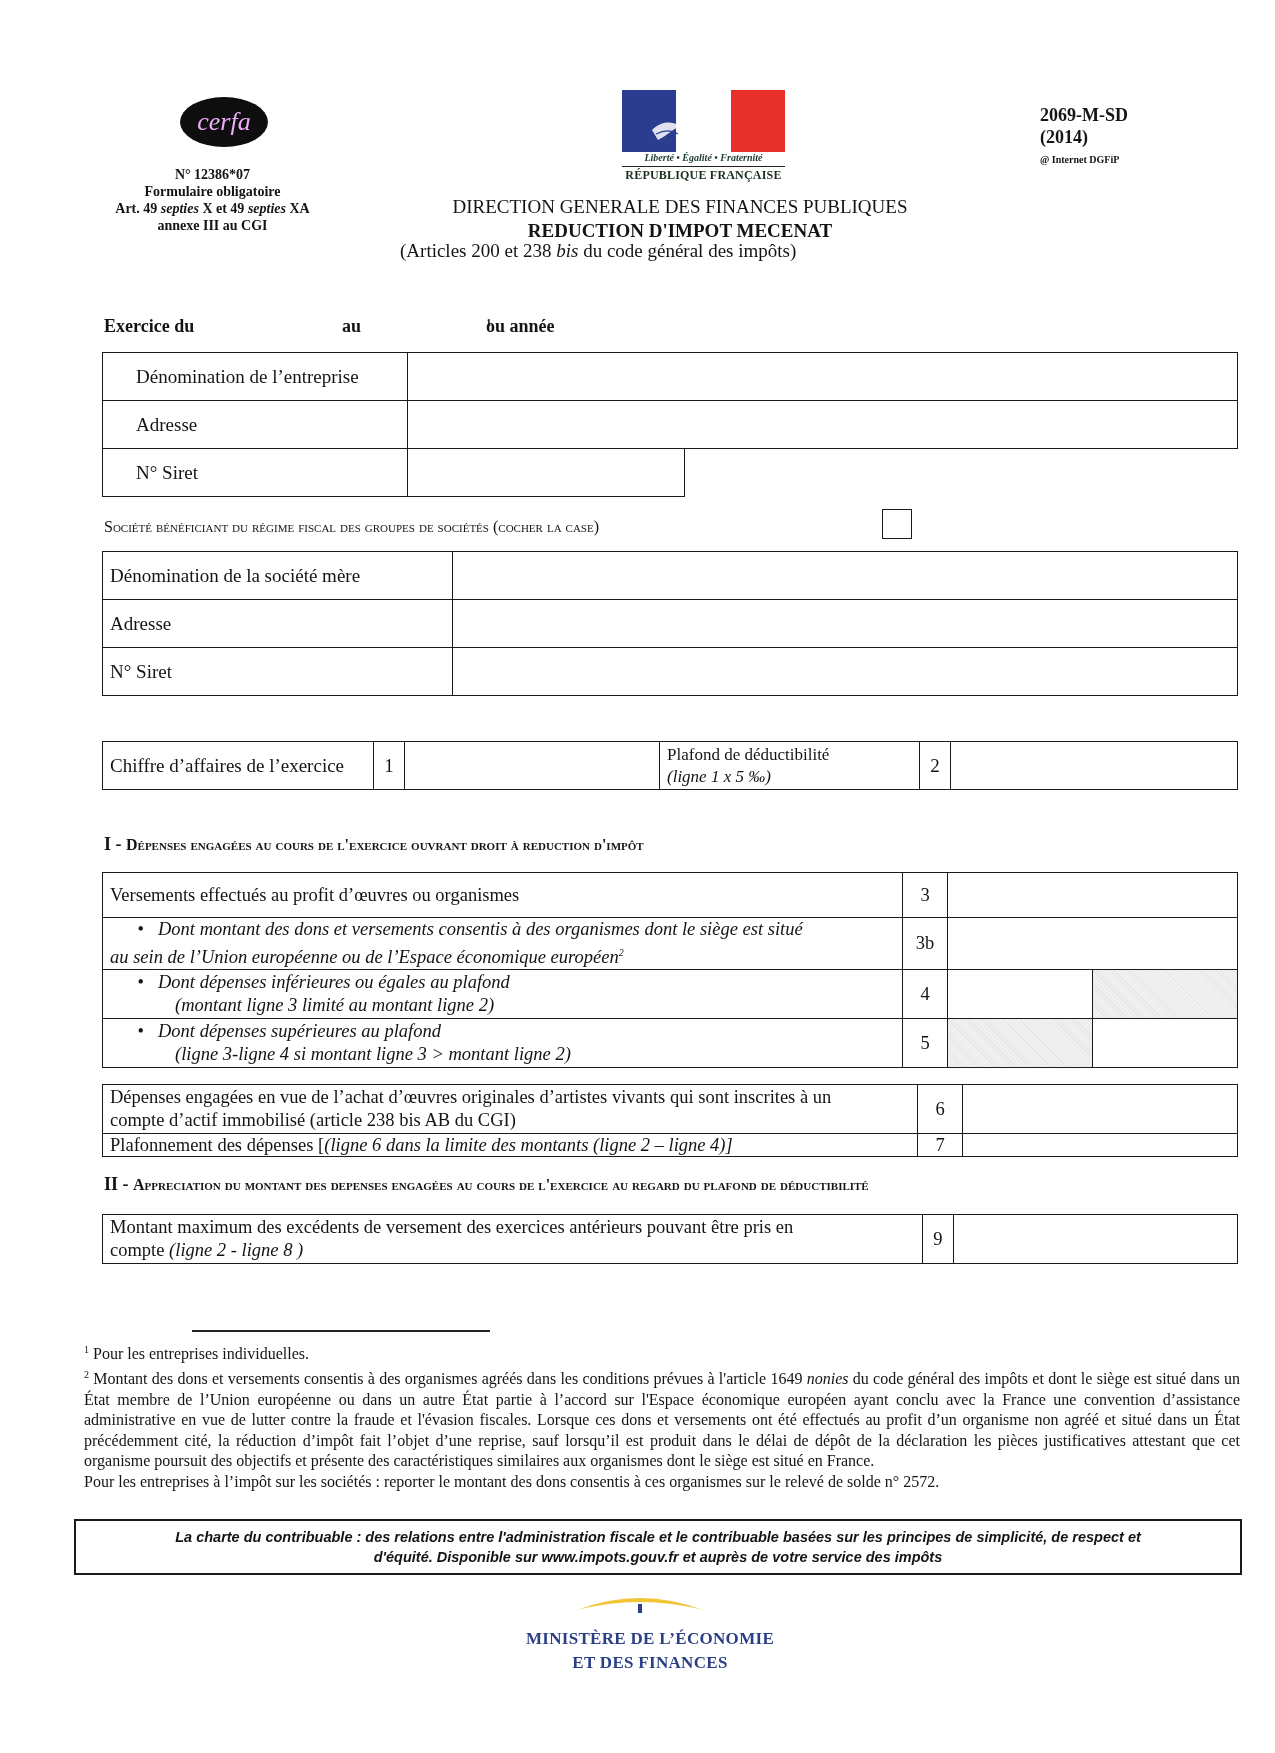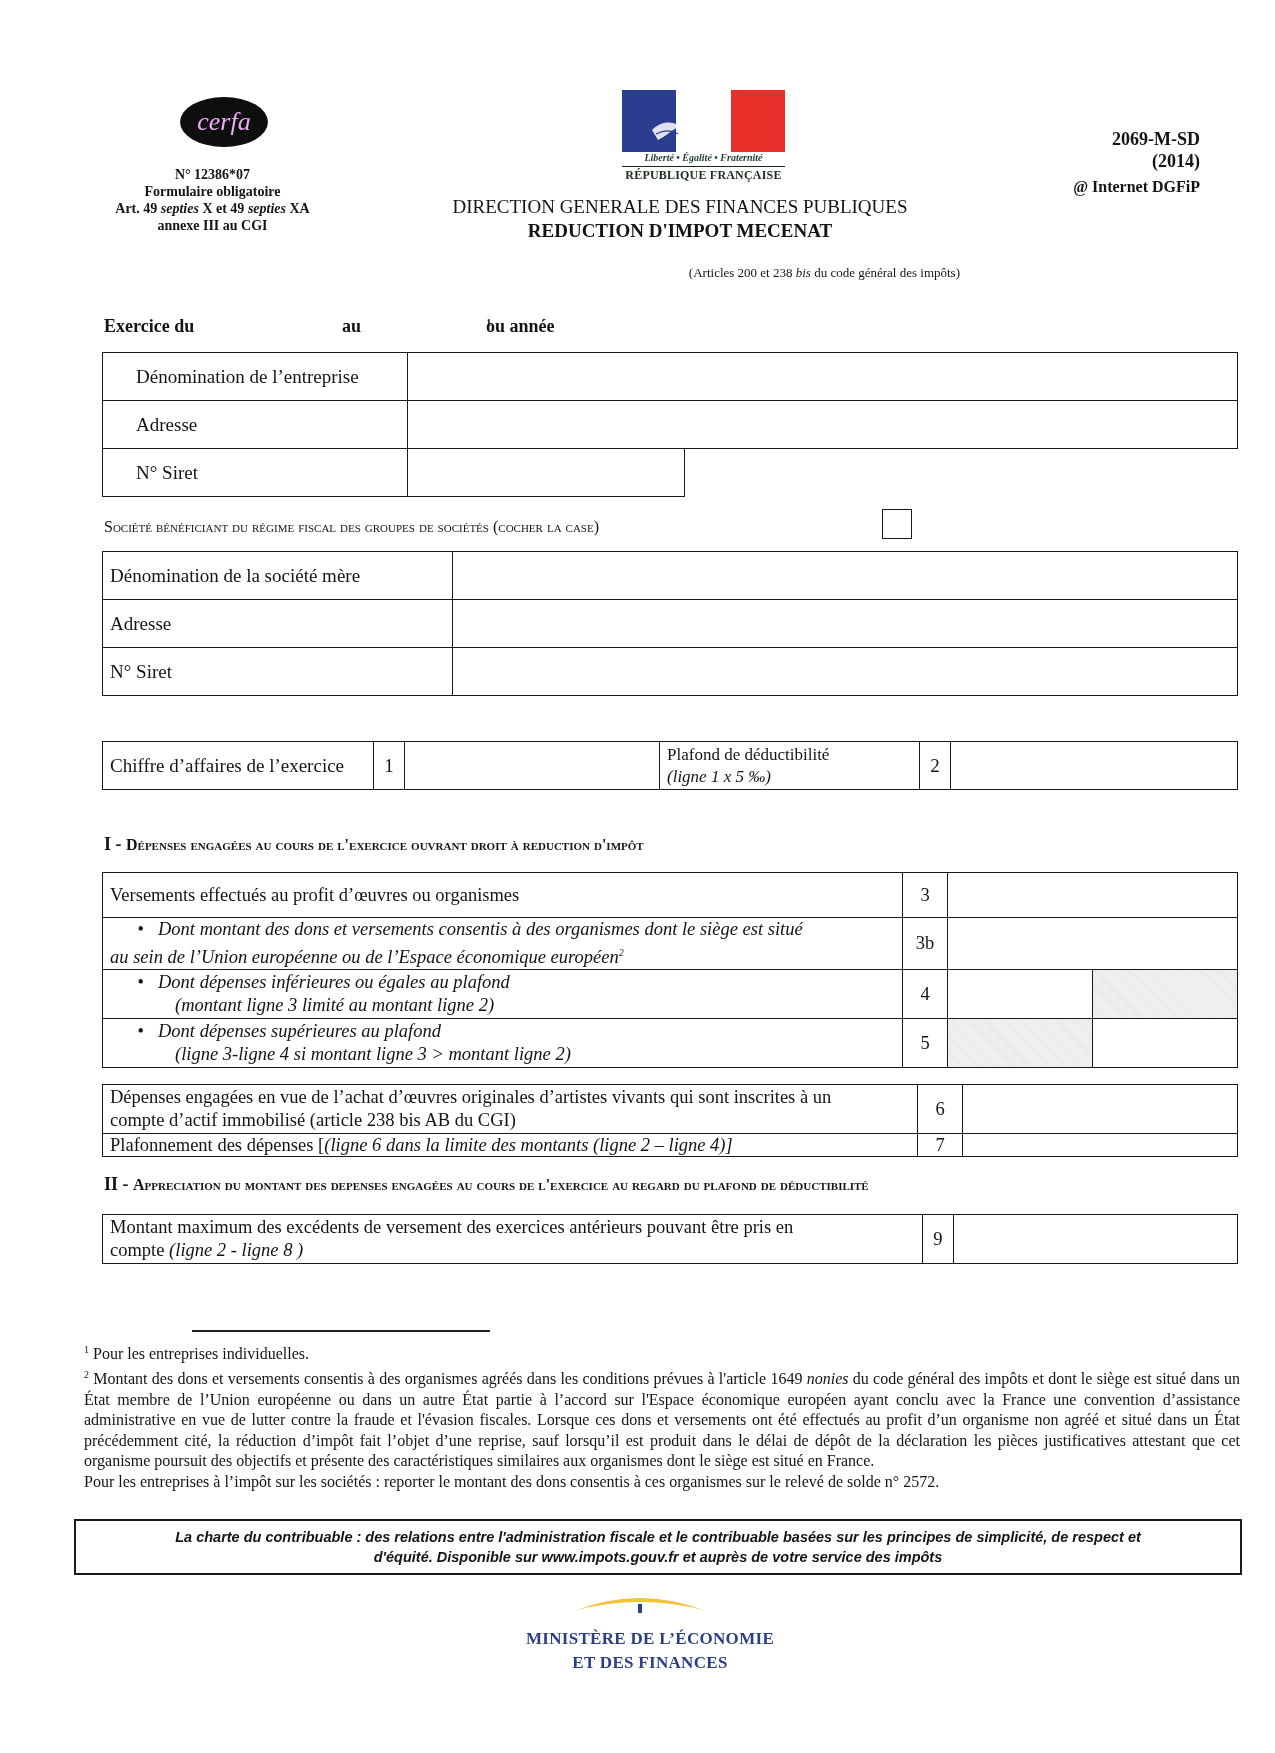--- a/index.html
+++ b/index.html
@@ -16,26 +16,26 @@
   #left-block { left: 80px; top: 166px; width: 265px; font-size: 14px; font-weight: bold; line-height: 17px; text-align: center; }
 
   
   #marianne { left: 622px; top: 90px; width: 163px; height: 62px; }
   #motto { left: 600px; top: 152px; width: 207px; font-size: 10px; font-style: italic; font-weight: bold; text-align: center; color: #1a3b2a; }
   #motto-rule { left: 622px; top: 166px; width: 163px; height: 1px; background: #222; }
   #rf { left: 600px; top: 168px; width: 207px; font-size: 12px; font-weight: bold; text-align: center; letter-spacing: 0.2px; color: #1a2c1a; }
 
   #dgfip { left: 400px; top: 196px; width: 560px; font-size: 19px; text-align: center; }
   #form-title { left: 400px; top: 220px; width: 560px; font-size: 19px; font-weight: bold; text-align: center; }
-  #articles { left: 400px; top: 265px; width: 560px; font-size: 13px; text-align: right; }
-
-  
-  #right-block { left: 1040px; top: 104px; width: 160px; text-align: right; font-weight: bold; margin-top: 24px; }
+  #articles { left: 400px; top: 240px; width: 560px; font-size: 19px; text-align: left; }
+
+  
+  #right-block { left: 1040px; top: 104px; width: 160px; text-align: left; font-weight: bold; }
   #right-block .code { font-size: 18px; line-height: 22px; }
-  #right-block .net { font-size: 16px; margin-top: 6px; }
+  #right-block .net { font-size: 10px; margin-top: 6px; }
 
   
   #exercice-line { left: 104px; top: 316px; width: 700px; font-size: 18px; font-weight: bold; }
   #exercice-line span { position: absolute; top: 0; white-space: nowrap; }
   #exercice-line sup { font-size: 11px; }
 
   
   table.form { position: absolute; border-collapse: collapse; font-size: 19px; }
   table.form td { border: 1.5px solid #1a1a1a; padding: 0 7px; vertical-align: middle; }
   .shade { background: repeating-linear-gradient(45deg, #e4e4e6 0 1px, #f2f2f3 1px 3px); }

